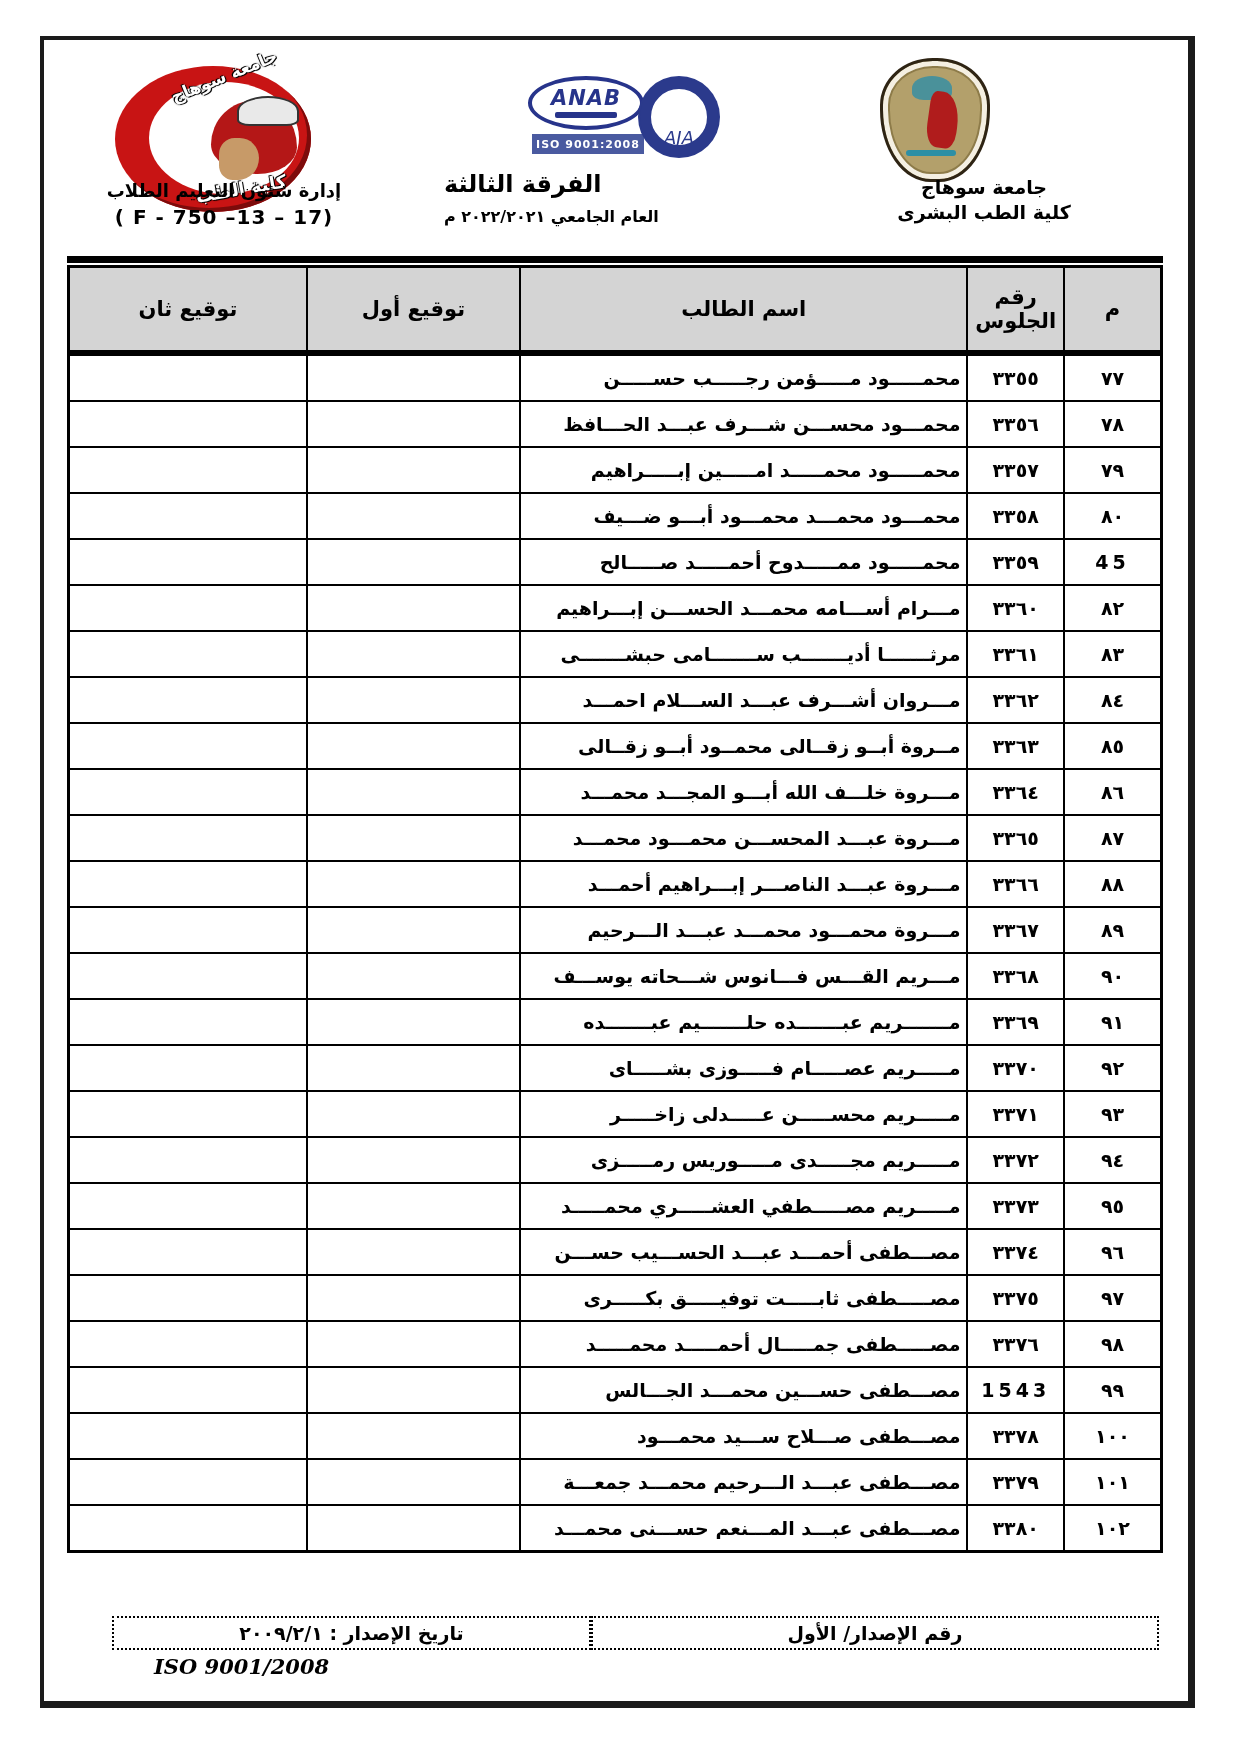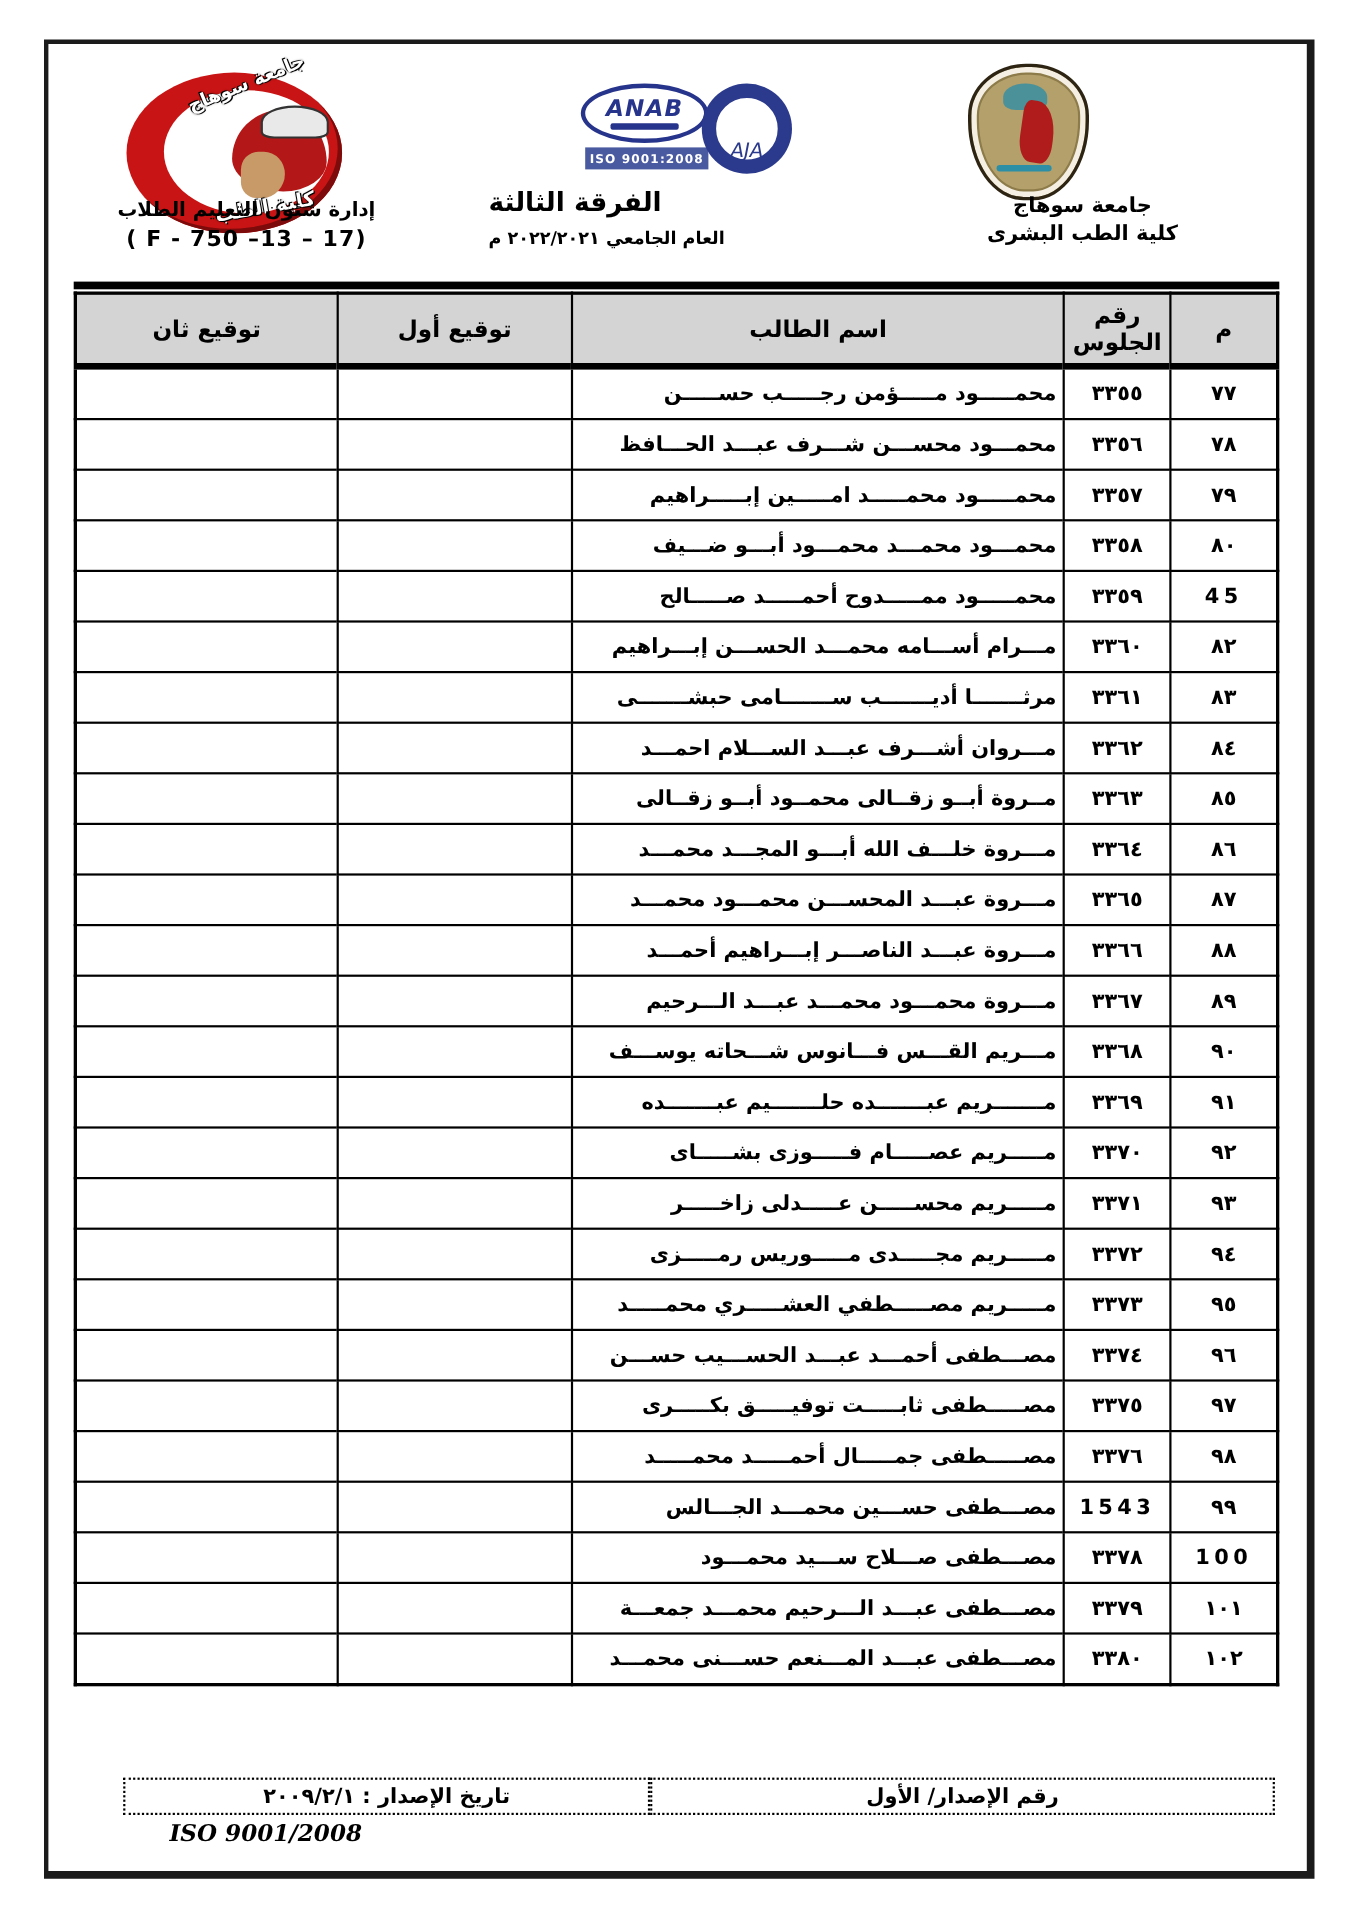--- a/index.html
+++ b/index.html
@@ -61,21 +61,21 @@
   .org-l2{font-size:19px;margin-top:3px;}
 
   
   .tblwrap{left:23px;top:216px;width:1096px;}
   .topband{height:7px;background:#000;margin-bottom:2px;}
   table.roster{border-collapse:collapse;width:1096px;direction:rtl;table-layout:fixed;}
   table.roster col.c1{width:97px;}  table.roster col.c2{width:96px;}
   table.roster col.c3{width:445px;} table.roster col.c4{width:212px;} table.roster col.c5{width:237px;}
   table.roster{border:3px solid #000;}
   table.roster th{background:#d4d4d4;border:2px solid #000;border-bottom:6px solid #000;
-      font-size:21px;font-weight:bold;height:58px;padding:2px 4px;line-height:1.15;}
+      font-size:21px;font-weight:bold;height:58px;padding:12px 4px;line-height:1.15;}
   table.roster td{border:2px solid #000;height:44px;padding:0 6px;background:#fff;overflow:hidden;}
   td.c-idx,td.c-seat{text-align:center;font-weight:bold;font-size:19px;letter-spacing:4px;white-space:nowrap;}
   td.c-name{text-align:right;font-weight:bold;font-size:19px;white-space:nowrap;}
 
   
   .fbox{border:2px dotted #000;height:34px;display:flex;align-items:center;justify-content:center;
         font-weight:bold;font-size:19px;direction:rtl;box-sizing:border-box;background:#fff;}
   .fbox-right{left:547px;top:1576px;width:568px;}
   .fbox-left{left:68px;top:1576px;width:479px;}
   .iso{left:110px;top:1614px;font-family:"DejaVu Serif", serif;font-style:italic;font-weight:bold;
@@ -327,21 +327,21 @@
 
   <tr>
     <td class="c-idx">٩٩</td>
     <td class="c-seat">1543</td>
     <td class="c-name">مصـــطفى  حســـين محمـــد الجـــالس</td>
     <td class="c-sig"></td>
     <td class="c-sig"></td>
   </tr>
 
   <tr>
-    <td class="c-idx">100</td>
+    <td class="c-idx">١٠٠</td>
     <td class="c-seat">٣٣٧٨</td>
     <td class="c-name">مصـــطفى صـــلاح ســـيد محمـــود</td>
     <td class="c-sig"></td>
     <td class="c-sig"></td>
   </tr>
 
   <tr>
     <td class="c-idx">١٠١</td>
     <td class="c-seat">٣٣٧٩</td>
     <td class="c-name">مصـــطفى عبـــد الـــرحيم محمـــد جمعـــة</td>

